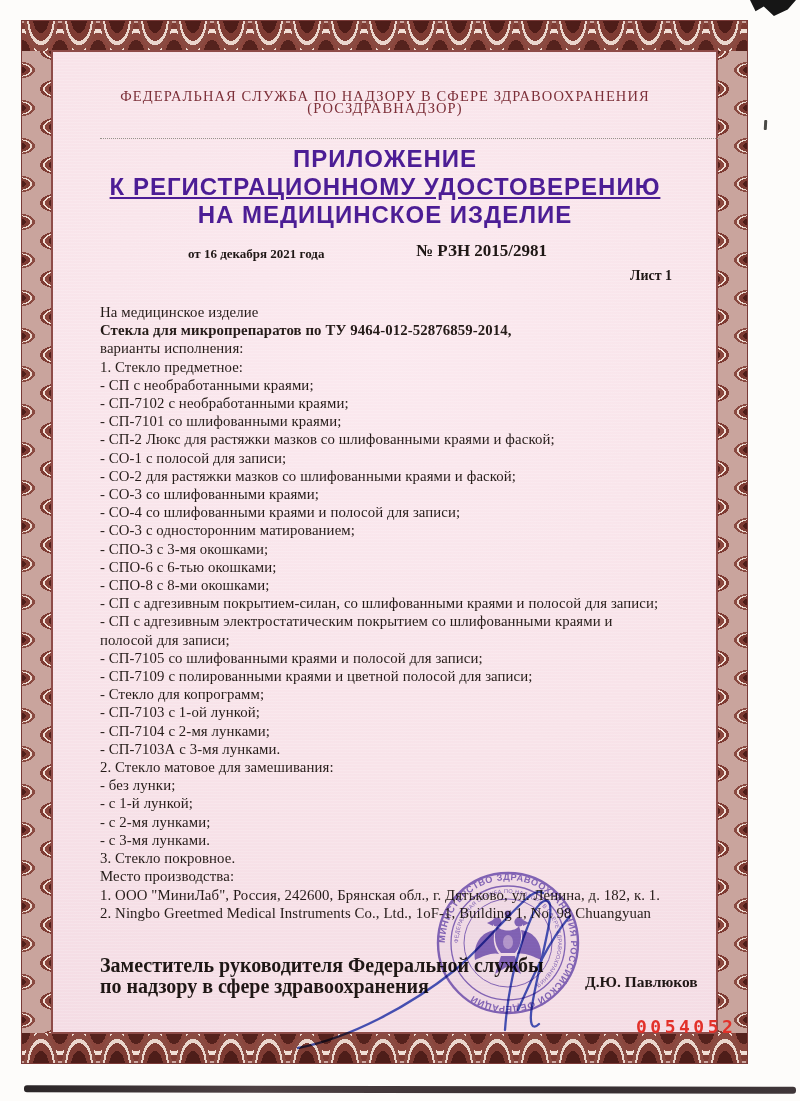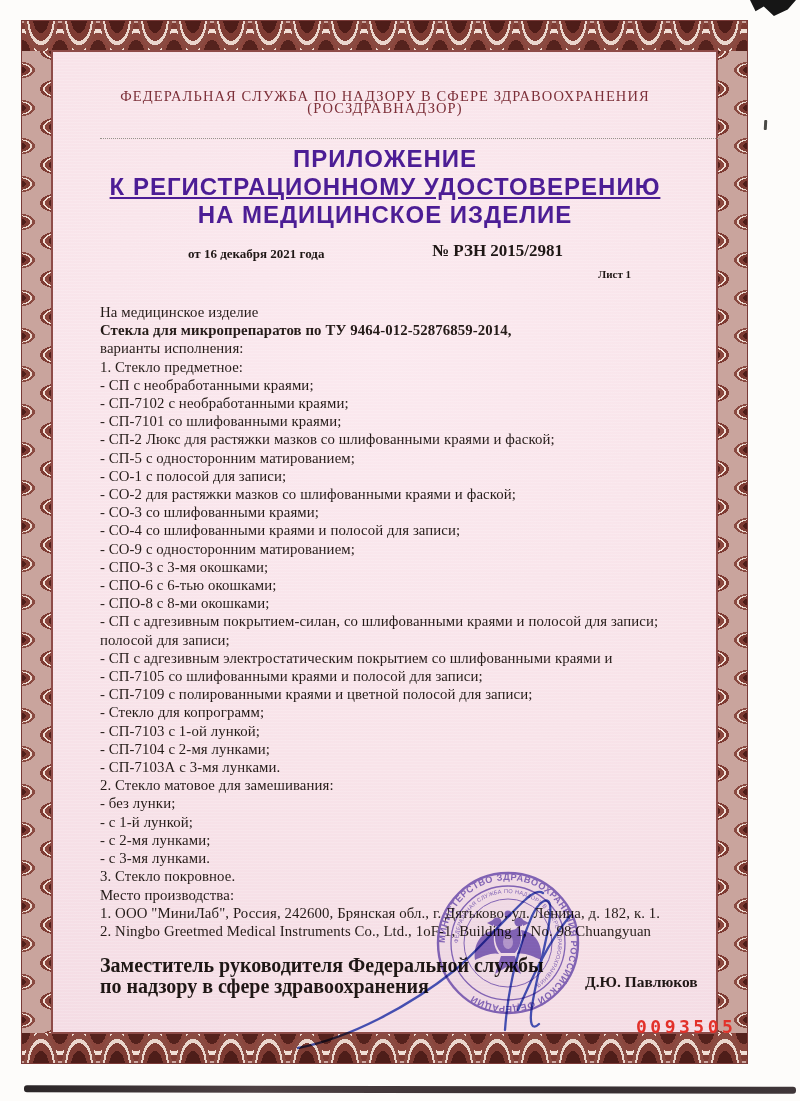--- a/index.html
+++ b/index.html
@@ -75,44 +75,43 @@
 <div class="abs center-line issuer" style="top:88px;">ФЕДЕРАЛЬНАЯ СЛУЖБА ПО НАДЗОРУ В СФЕРЕ ЗДРАВООХРАНЕНИЯ</div>
 <div class="abs center-line issuer" style="top:100px;">(РОСЗДРАВНАДЗОР)</div>
 
 <div class="abs divider"></div>
 
 <div class="abs center-line title" style="top:145px;">ПРИЛОЖЕНИЕ</div>
 <div class="abs center-line title" style="top:173px;text-decoration:underline;">К РЕГИСТРАЦИОННОМУ УДОСТОВЕРЕНИЮ</div>
 <div class="abs center-line title" style="top:201px;">НА МЕДИЦИНСКОЕ ИЗДЕЛИЕ</div>
 
 <div class="abs b-serif" style="left:188px;top:246px;font-size:13px;">от  16 декабря 2021 года</div>
-<div class="abs b-serif" style="left:432px;top:241px;font-size:17px;">№  РЗН 2015/2981</div>
-<div class="abs b-serif" style="left:598px;top:268px;font-size:11px;">Лист  1</div>
+<div class="abs b-serif" style="left:416px;top:241px;font-size:17px;">№  РЗН 2015/2981</div>
+<div class="abs b-serif" style="left:630px;top:268px;font-size:14px;">Лист  1</div>
 
 <div class="abs body-text">
     <div class="bline">На медицинское изделие</div>
     <div class="bline b">Стекла для микропрепаратов по ТУ 9464-012-52876859-2014,</div>
     <div class="bline">варианты исполнения:</div>
     <div class="bline">1. Стекло предметное:</div>
     <div class="bline">- СП с необработанными краями;</div>
     <div class="bline">- СП-7102 с необработанными краями;</div>
     <div class="bline">- СП-7101 со шлифованными краями;</div>
     <div class="bline">- СП-2 Люкс для растяжки мазков со шлифованными краями и фаской;</div>
-    <div class="bline">- СП-5 с односторонним матированием;</div>
     <div class="bline">- СО-1 с полосой для записи;</div>
     <div class="bline">- СО-2 для растяжки мазков со шлифованными краями и фаской;</div>
     <div class="bline">- СО-3 со шлифованными краями;</div>
     <div class="bline">- СО-4 со шлифованными краями и полосой для записи;</div>
-    <div class="bline">- СО-9 с односторонним матированием;</div>
+    <div class="bline">- СО-3 с односторонним матированием;</div>
     <div class="bline">- СПО-3 с 3-мя окошками;</div>
     <div class="bline">- СПО-6 с 6-тью окошками;</div>
     <div class="bline">- СПО-8 с 8-ми окошками;</div>
     <div class="bline">- СП с адгезивным покрытием-силан, со шлифованными краями и полосой для записи;</div>
+    <div class="bline">- СП с адгезивным электростатическим покрытием со шлифованными краями и</div>
     <div class="bline">полосой для записи;</div>
-    <div class="bline">- СП с адгезивным электростатическим покрытием со шлифованными краями и</div>
     <div class="bline">- СП-7105 со шлифованными краями и полосой для записи;</div>
     <div class="bline">- СП-7109 с полированными краями и цветной полосой для записи;</div>
     <div class="bline">- Стекло для копрограмм;</div>
     <div class="bline">- СП-7103 с 1-ой лункой;</div>
     <div class="bline">- СП-7104 с 2-мя лунками;</div>
     <div class="bline">- СП-7103А с 3-мя лунками.</div>
     <div class="bline">2. Стекло матовое для замешивания:</div>
     <div class="bline">- без лунки;</div>
     <div class="bline">- с 1-й лункой;</div>
     <div class="bline">- с 2-мя лунками;</div>
@@ -120,21 +119,21 @@
     <div class="bline">3. Стекло покровное.</div>
     <div class="bline">Место производства:</div>
     <div class="bline">1. ООО "МиниЛаб", Россия, 242600, Брянская обл., г. Дятьково, ул. Ленина, д. 182, к. 1.</div>
     <div class="bline">2. Ningbo Greetmed Medical Instruments Co., Ltd., 1oF-1, Building 1, No. 98 Chuangyuan</div>
   </div>
 
 <div class="abs sig-line" style="left:100px;top:954px;">Заместитель руководителя Федеральной службы</div>
 <div class="abs sig-line" style="left:100px;top:975px;">по надзору в сфере здравоохранения</div>
 <div class="abs sig-line" style="left:585px;top:973px;font-size:15.5px;">Д.Ю. Павлюков</div>
 
-<div class="abs serial" style="left:636px;top:1016px;">0093505</div>
+<div class="abs serial" style="left:636px;top:1016px;">0054052</div>
 
 <svg class="abs stamp-svg" viewBox="0 0 170 170">
   <defs>
     <path id="ringO" d="M 85,85 m -63,0 a 63,63 0 1,1 126,0 a 63,63 0 1,1 -126,0"></path>
     <path id="ringI" d="M 85,85 m -50,0 a 50,50 0 1,1 100,0 a 50,50 0 1,1 -100,0"></path>
   </defs>
   <circle cx="85" cy="85" r="70" fill="rgba(123,99,193,0.06)" stroke="#7b63c1" stroke-width="2.4"></circle>
   <circle cx="85" cy="85" r="57" fill="none" stroke="#7b63c1" stroke-width="1.3"></circle>
   <circle cx="85" cy="85" r="44" fill="none" stroke="#7b63c1" stroke-width="1"></circle>
   <text fill="#7b63c1" font-family="Liberation Sans, sans-serif" font-size="9.2" letter-spacing="0.6" font-weight="bold">

